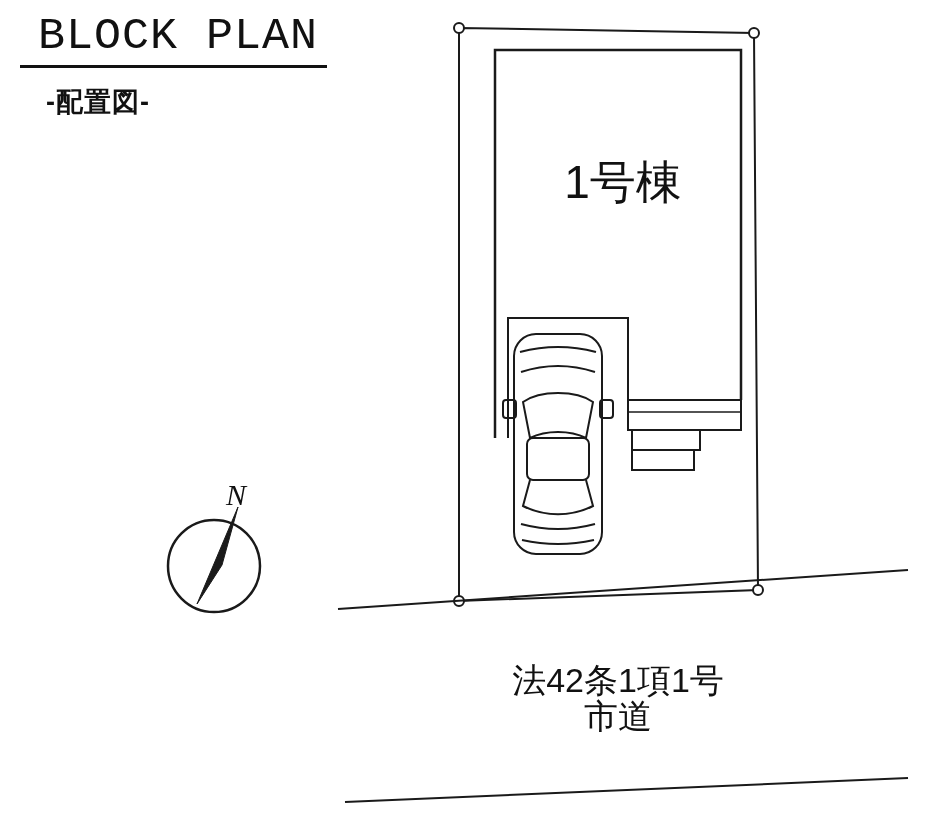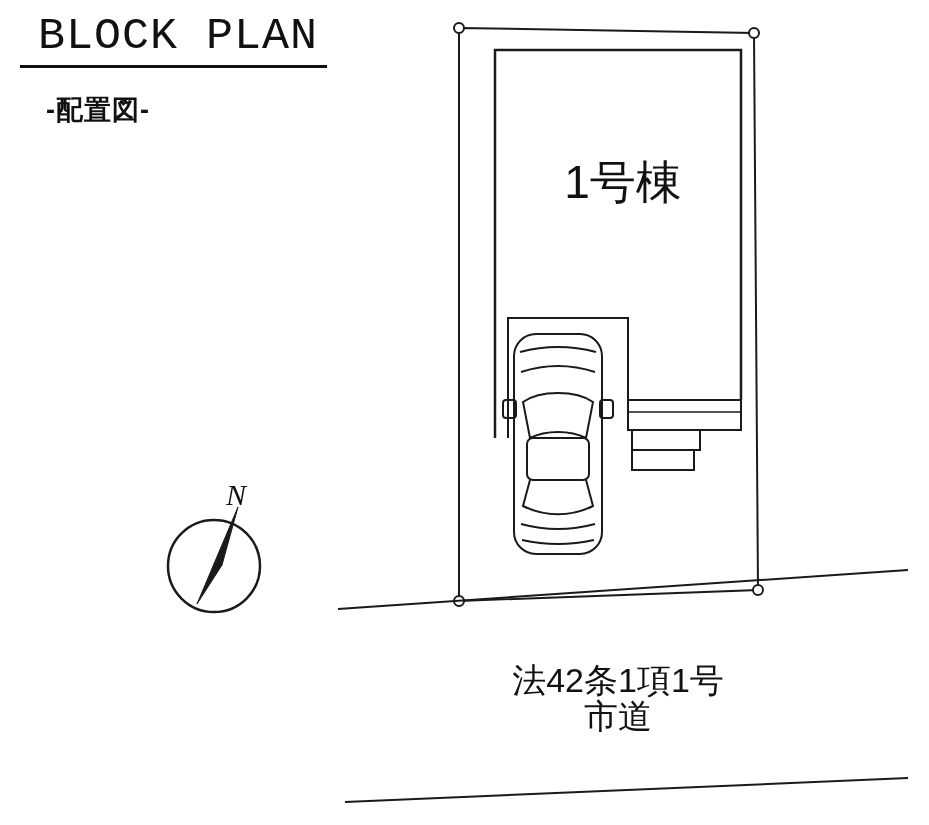--- a/index.html
+++ b/index.html
@@ -18,21 +18,21 @@
     letter-spacing:1px;
     color:#111;
     white-space:nowrap;
     margin-left:14px;
   }
   .title-underline{
     position:absolute;left:20px;top:65px;
     width:307px;height:3px;background:#111;
   }
   .page-subtitle{
-    position:absolute;left:46px;top:92px;
+    position:absolute;left:46px;top:84px;
     font-size:27px;font-weight:700;
     letter-spacing:1px;color:#111;
     white-space:nowrap;
   }
   svg text{
     font-family:"Liberation Sans",sans-serif;
     fill:#111;
   }
   svg .serif-italic{
     font-family:"Liberation Serif",serif;

